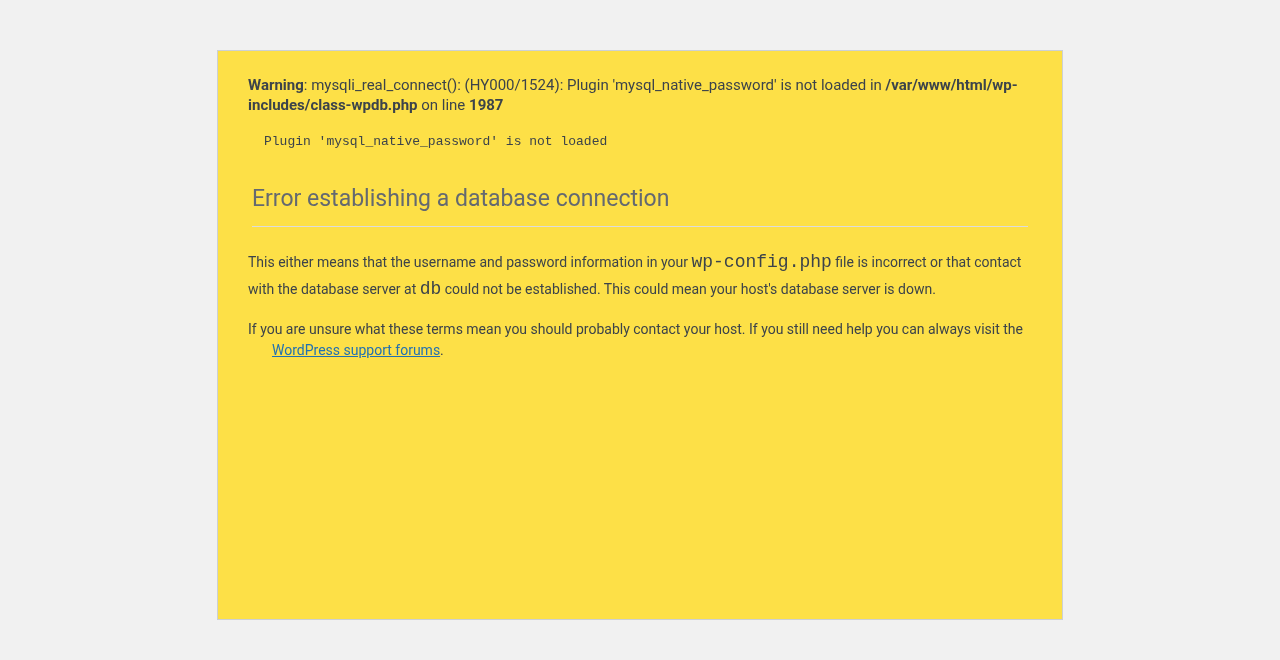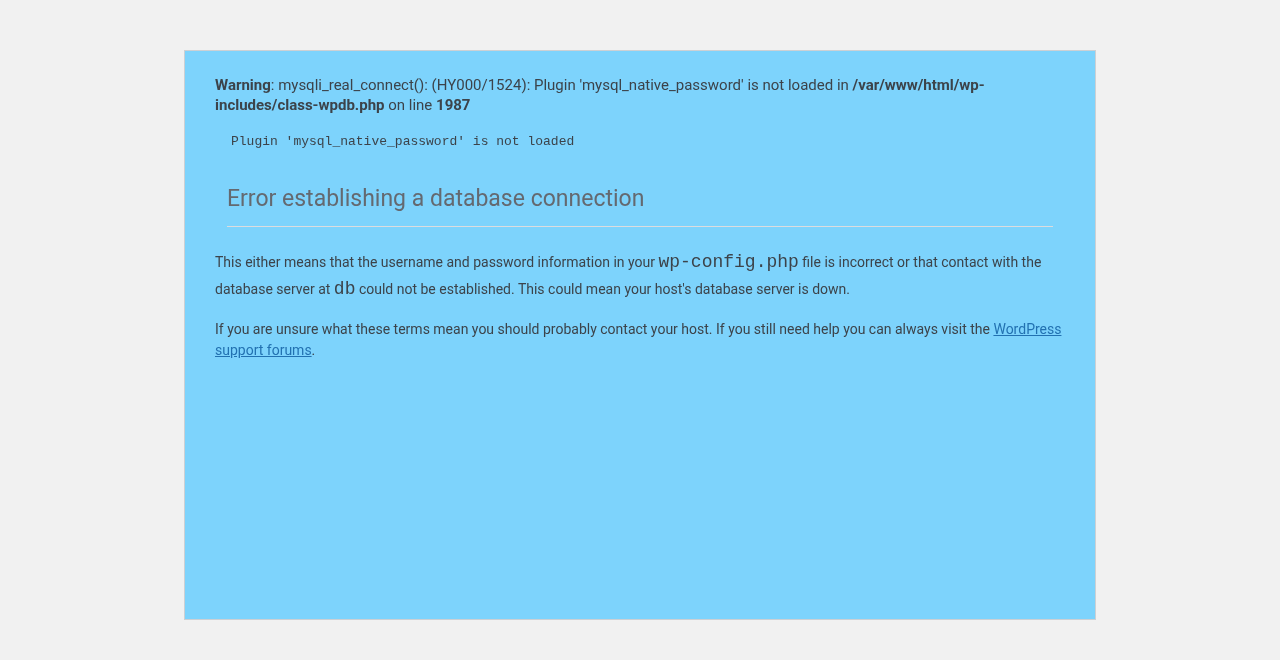--- a/index.html
+++ b/index.html
@@ -8,44 +8,44 @@
       padding: 0;
       height: 100%;
     }
     body {
       background: #f1f1f1;
       font-family: -apple-system, BlinkMacSystemFont, "Segoe UI", Roboto, Oxygen-Sans, Ubuntu, Cantarell, "Helvetica Neue", sans-serif;
       color: #3c434a;
       padding: 50px 0;
     }
     .card {
-      width: 912px;
+      width: 846px;
       margin: 0 auto;
-      background: #7dd3fc;
+      background: #fde047;
       border: 1px solid #ccd0d4;
       padding: 24px 30px 120px 30px;
       min-height: 570px;
     }
     .php-warn {
       font-size: 15px;
       line-height: 1.35;
       margin: 0 0 16px 0;
     }
     .php-warn b { font-weight: 700; }
     .wp-db-err {
       font-family: SFMono-Regular, Menlo, Consolas, "Liberation Mono", monospace;
       font-size: 13px;
       margin: 0 0 24px 16px;
       line-height: 1.5;
     }
     h1 {
       font-size: 23px;
       font-weight: 400;
       color: #646970;
-      margin: 12px;
+      margin: 4px;
       padding: 10px 0 14px 0;
       border-bottom: 1px solid #dcdcde;
     }
     .body-text {
       font-size: 14px;
       line-height: 1.5;
       margin: 22px 0 16px 0;
     }
     .body-text code, .code {
       font-family: SFMono-Regular, Menlo, Consolas, "Liberation Mono", monospace;
@@ -61,20 +61,21 @@
       margin-bottom: 10px;
     }
     .footer-text {
       font-size: 14px;
       line-height: 1.5;
       margin: 0;
     }
     a {
       color: #2271b1;
       text-decoration: underline;
+      margin-left: 24px;
     }
   </style>
 </head>
 <body>
 
 <div class="card">
 
   <p class="php-warn">
     <b>Warning</b><span>: </span><span>mysqli_real_connect(): (HY000/1524): Plugin 'mysql_native_password' is not loaded in </span><b>/var/www/html/wp-includes/class-wpdb.php</b><span> on line </span><b>1987</b>
   </p>

